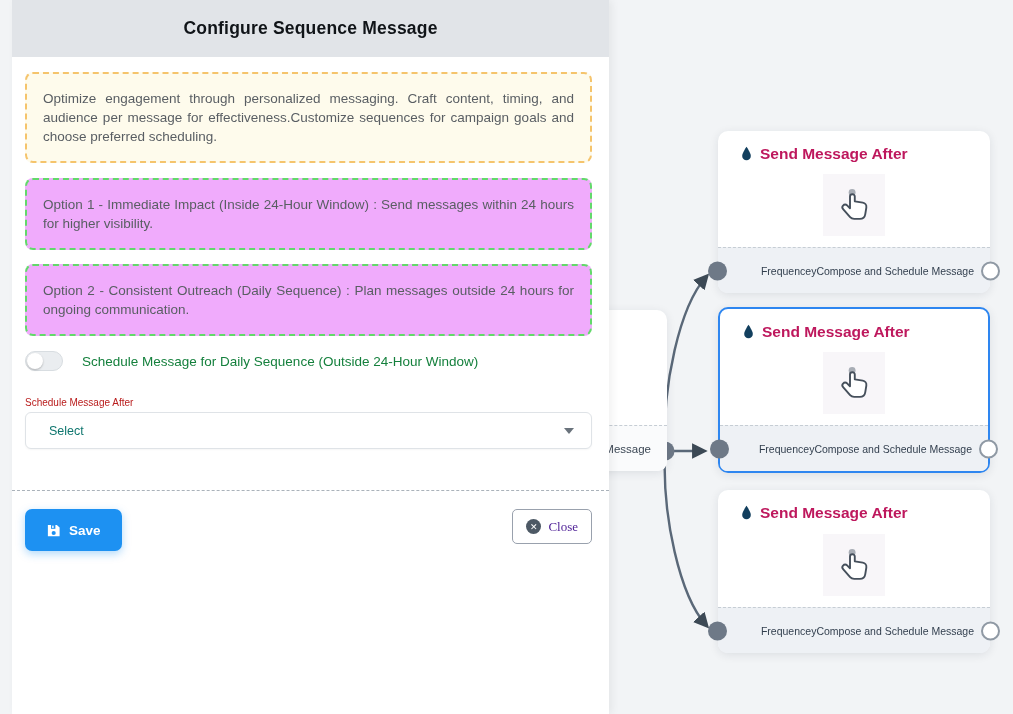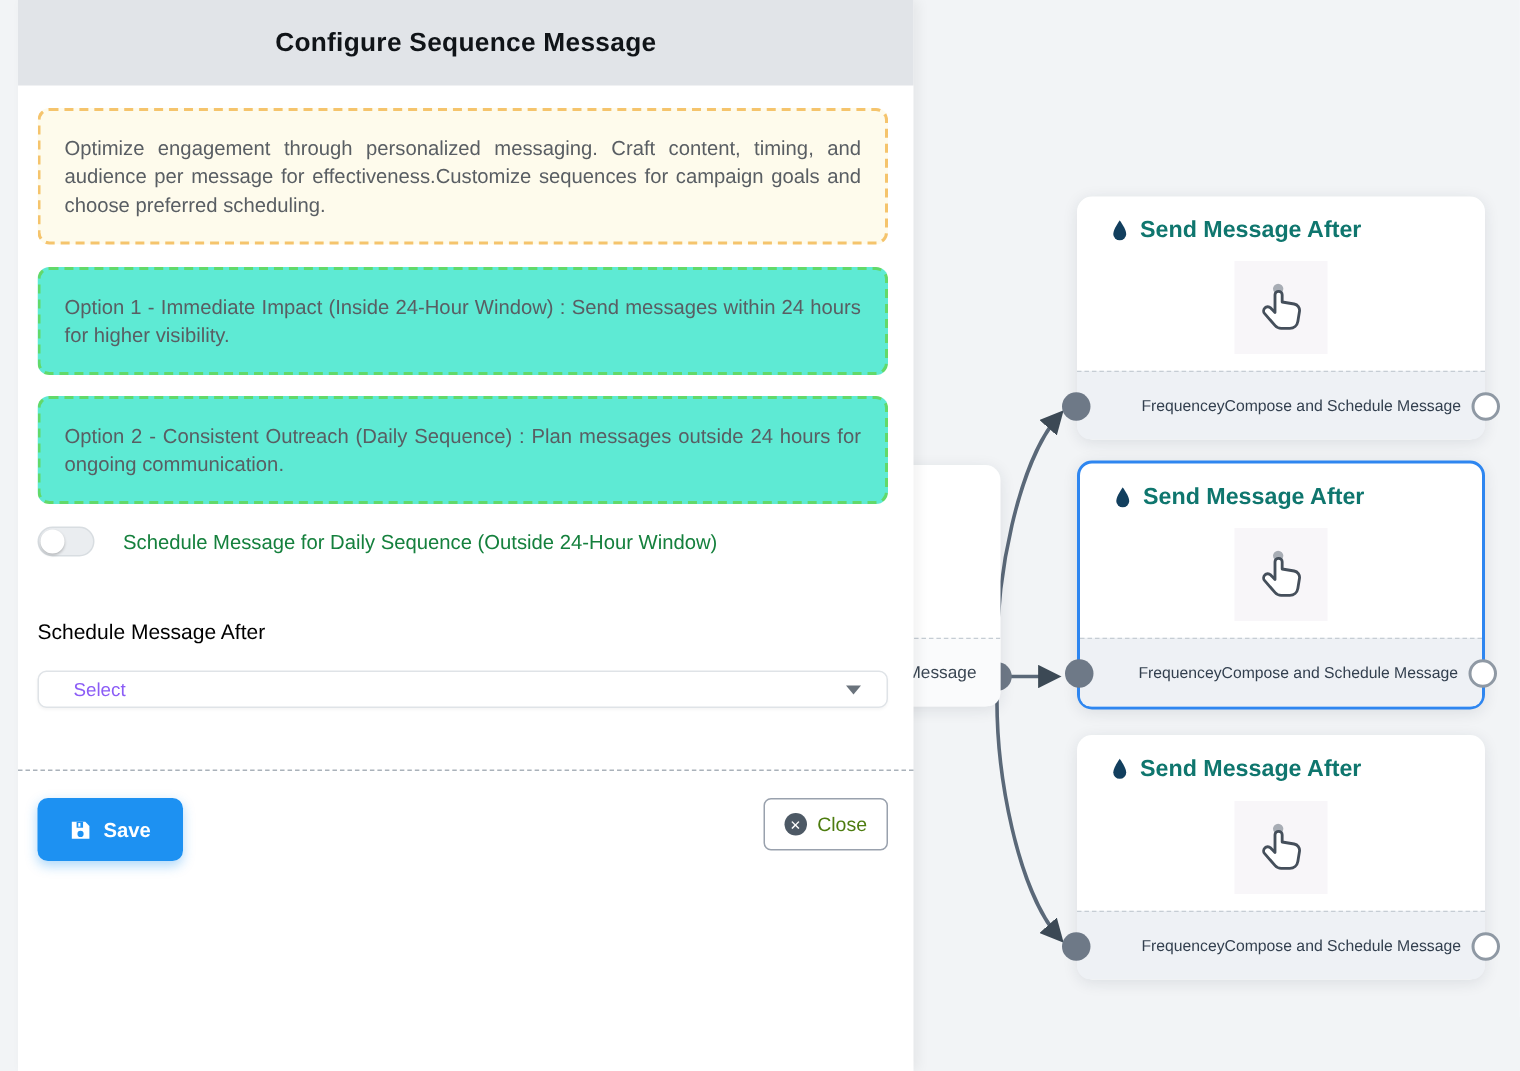--- a/index.html
+++ b/index.html
@@ -5,21 +5,21 @@
   * { box-sizing: border-box; margin: 0; padding: 0; }
   html,body { background:#f2f4f6; }
   body { font-family: "Liberation Sans", "DejaVu Sans", sans-serif; }
   .app { position:relative; width:1013px; height:714px; background:#f2f4f6; overflow:hidden; }
 
   
   .edges { position:absolute; inset:0; z-index:1; pointer-events:none; }
   .node { position:absolute; background:#fff; border-radius:10px; z-index:2;
           box-shadow:0 2px 10px rgba(30,40,60,.10); display:flex; flex-direction:column; }
   .node-title { padding:14px 0 0 22px; display:flex; align-items:center; gap:7px;
-                font-weight:bold; font-size:15.5px; color:#0f766e; }
+                font-weight:bold; font-size:15.5px; color:#be185d; }
   .node-body { flex:1; display:flex; align-items:center; justify-content:center; }
   .tap-tile { width:62px; height:62px; background:#f8f6f9; display:flex; align-items:center; justify-content:center; }
   .node-footer { height:46px; flex:none; border-top:1.5px dashed #c6cdd4; background:#eef1f5;
                  border-radius:0 0 9px 9px; position:relative; display:flex; align-items:center;
                  justify-content:flex-end; padding:0 16px; font-size:10.5px; color:#323f4e; }
   .handle { position:absolute; width:19px; height:19px; border-radius:50%; top:50%; transform:translateY(-50%); }
   .handle-left  { left:-10px;  background:#6e7987; }
   .handle-right { right:-10px; background:#fff; border:2.5px solid #8f99a4; }
   .n1 { left:718px; top:131px; width:272px; height:162px; }
   .n2 { left:718px; top:307px; width:272px; height:166px; border:2px solid #2e86f0; }
@@ -31,47 +31,47 @@
 
   
   .panel { position:absolute; left:12px; top:0; width:597px; height:714px; background:#fff; z-index:5;
            box-shadow:3px 0 8px rgba(0,0,0,.06); font-size:13.5px; }
   .panel-header { height:57px; background:#e1e4e8; display:flex; align-items:center; justify-content:center; }
   .panel-header h1 { font-size:17.5px; font-weight:bold; color:#101418; letter-spacing:.2px; }
   .panel-body { padding:15px 17px 0 13px; }
   .box { border-radius:8px; padding:15px 16px; text-align:justify; color:#595e63;
          font-size:13.5px; line-height:19px; }
   .box.yellow { background:#fefbec; border:2px dashed #f5c46c; margin-bottom:15px; }
-  .box.green  { background:#5eead4; border:2px dashed #62d96a; margin-bottom:14px; }
+  .box.green  { background:#f0abfc; border:2px dashed #62d96a; margin-bottom:14px; }
   .toggle-row { display:flex; align-items:center; gap:19px; }
   .toggle-row.first { margin-top:18px; }
   .toggle-row.second { margin-top:15px; }
   .switch { width:38px; height:20px; border-radius:10px; position:relative; flex:none; cursor:pointer; }
   .switch.on  { background:#2196f3; }
   .switch.off { background:#eaedf0; border:1px solid #d8dde1; }
   .knob { position:absolute; top:2px; width:16px; height:16px; border-radius:50%; background:#fff;
           box-shadow:0 1px 2px rgba(0,0,0,.25); }
   .switch.on  .knob { right:2px; }
   .switch.off .knob { left:1px; top:1px; }
   .label-on  { color:#414b56; }
   .label-off { color:#15803d; }
-  .field-label { margin-top:42px; color:#000000; font-size:14px; }
-  .select-box { margin-top:18px; height:25px; border:1px solid #dfe3e7; border-radius:6px; background:#fff;
+  .field-label { margin-top:26px; color:#b91c1c; font-size:10px; }
+  .select-box { margin-top:4px; height:37px; border:1px solid #dfe3e7; border-radius:6px; background:#fff;
                 display:flex; align-items:center; justify-content:space-between; padding:0 17px 0 23px;
-                color:#8b5cf6; font-size:12.5px; cursor:pointer; box-shadow:0 1px 2px rgba(0,0,0,.04); }
+                color:#0f766e; font-size:12.5px; cursor:pointer; box-shadow:0 1px 2px rgba(0,0,0,.04); }
   .caret { width:0; height:0; border-left:5px solid transparent; border-right:5px solid transparent;
            border-top:6px solid #6a737c; }
   .divider { border-top:1.5px dashed #aab2ba; margin:41px -17px 0 -13px; }
   .actions { display:flex; justify-content:space-between; align-items:flex-start; margin-top:18px; }
   .btn-save { height:42px; padding:0 21px; background:#1d91f2; border:none; border-radius:7px; color:#fff;
               font-weight:bold; font-size:13.5px; display:flex; align-items:center; gap:8px; cursor:pointer;
               box-shadow:0 3px 8px rgba(29,145,242,.35); font-family:inherit; }
   .btn-close { height:35px; padding:0 13px; background:#fff; border:1px solid #99a1ad; border-radius:5px;
-               color:#4d7c0f; font-size:13px; display:flex; align-items:center; gap:7px; cursor:pointer;
-               font-family:Liberation Sans, sans-serif; }
+               color:#4c1d95; font-size:13px; display:flex; align-items:center; gap:7px; cursor:pointer;
+               font-family:Liberation Serif, serif; }
   .x-circle { width:15px; height:15px; border-radius:50%; background:#4d5965; color:#fff; font-size:9px;
               display:flex; align-items:center; justify-content:center; flex:none; }
   .x-circle::before { content:"✕"; }
 </style>
 </head>
 <body>
 
 <div class="app">
 
   <svg class="edges" viewBox="0 0 1013 714">

